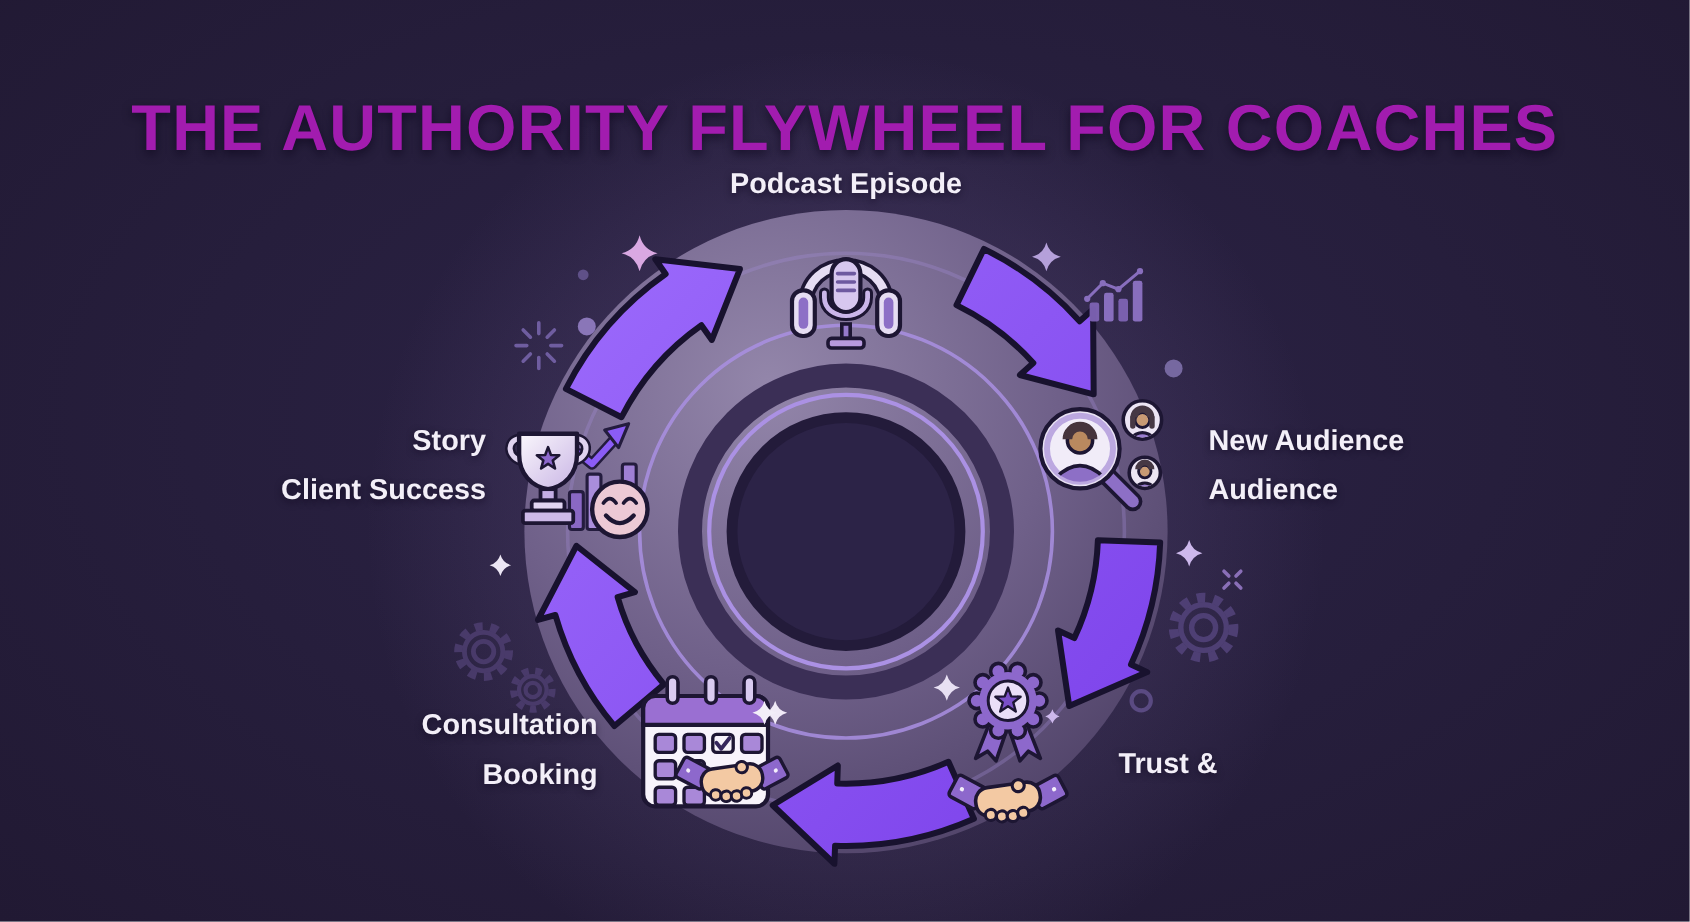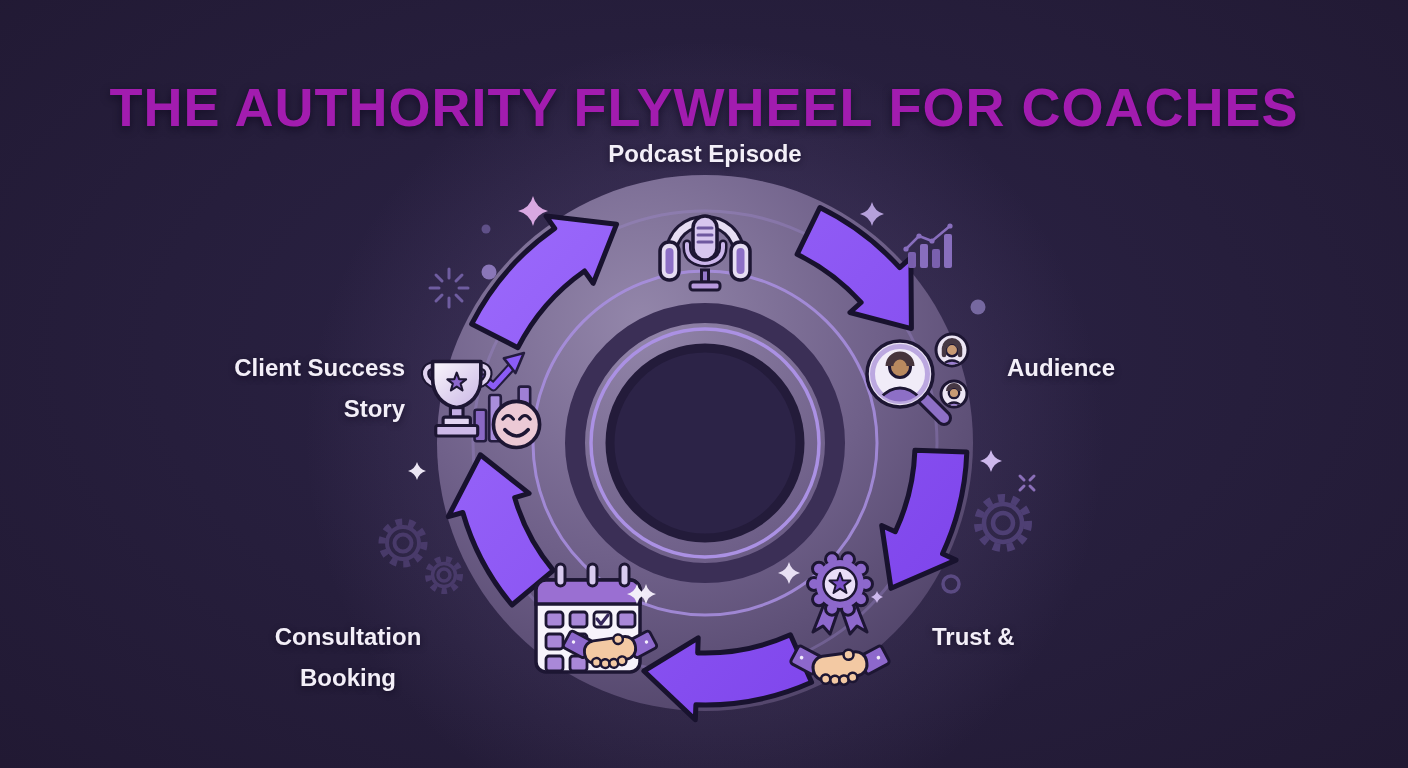--- a/index.html
+++ b/index.html
@@ -286,28 +286,29 @@
   </g>
 </svg>
 
 <h1 class="page-title">THE AUTHORITY FLYWHEEL FOR COACHES</h1>
 
 <div class="label" style="left:405px;top:133px;width:600px;text-align:center">
   <div>Podcast Episode</div>
 </div>
 
 <div class="label" style="left:1007px;top:347px;width:320px;text-align:left">
+  <div>New Audience</div>
   <div>Audience</div>
 </div>
 
 <div class="label" style="left:932px;top:616px;width:300px;text-align:left">
   <div>Trust &amp;</div>
 </div>
 
-<div class="label" style="left:198px;top:616px;width:300px;text-align:center">
+<div class="label" style="left:198px;top:584px;width:300px;text-align:right">
   <div>Consultation</div>
   <div>Booking</div>
 </div>
 
 <div class="label" style="left:105px;top:347px;width:300px;text-align:right">
+  <div>Story</div>
   <div>Client Success</div>
-  <div>Story</div>
 </div>
 
 </body></html>

